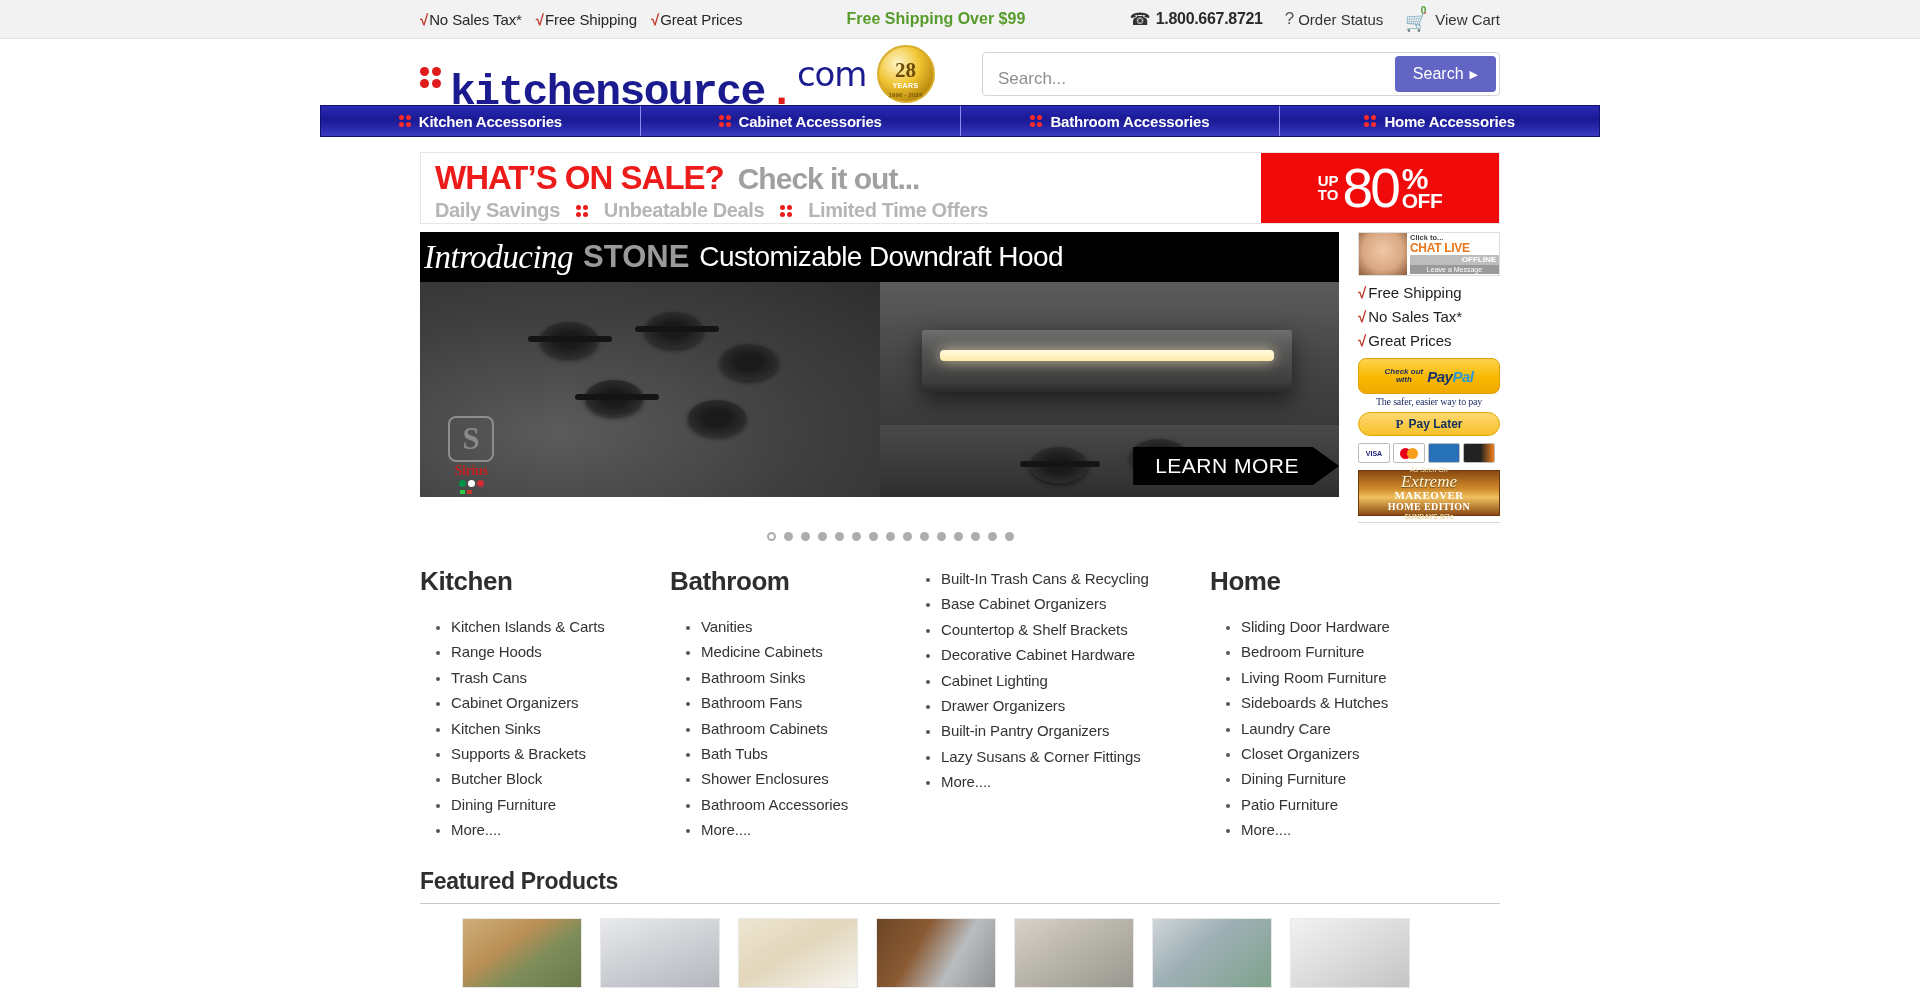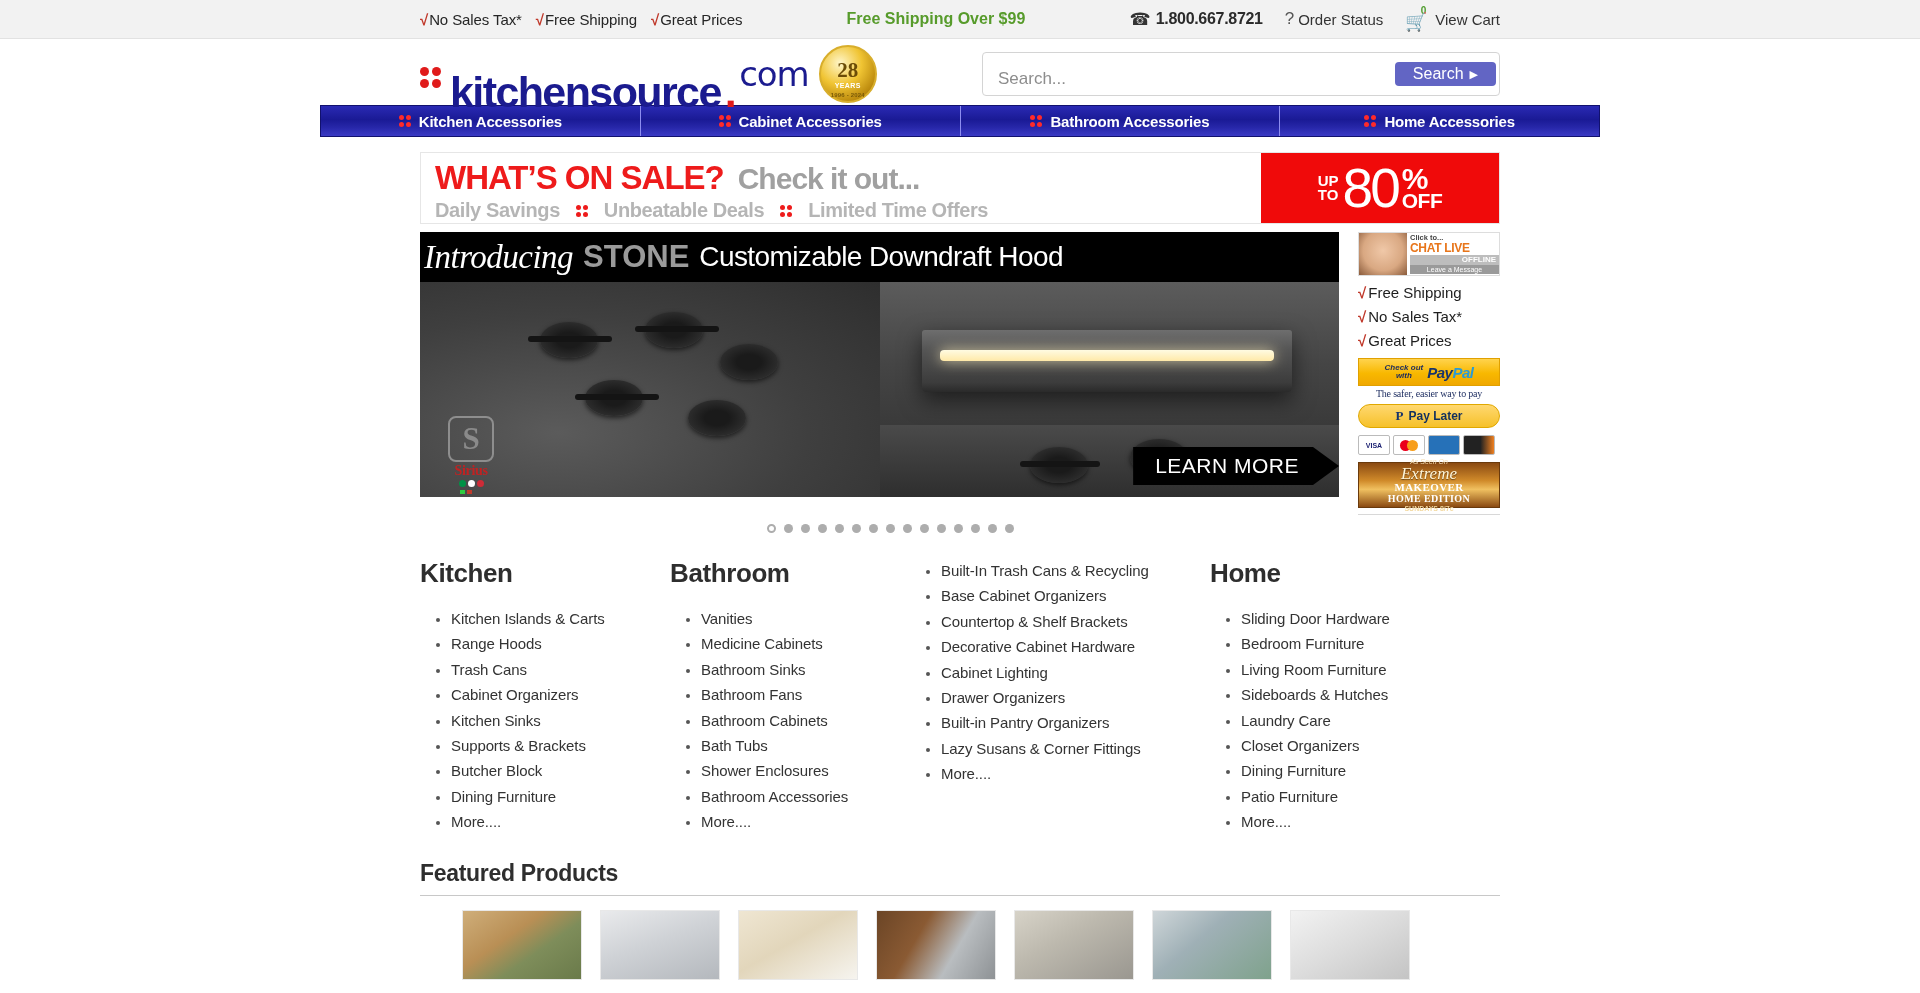--- a/index.html
+++ b/index.html
@@ -55,21 +55,21 @@
   }
   .logo-block { display: flex; align-items: center; gap: 4px; }
   .logo-dots {
     display: grid; grid-template-columns: 9px 9px; grid-template-rows: 9px 9px;
     gap: 3px; margin-right: 5px; margin-top: 6px;
   }
   .logo-dots i { width: 9px; height: 9px; background: #e01b1b; border-radius: 50%; display:block; }
   .logo-word {
     font-size: 43px; font-weight: bold; color: #1b1b8f;
     letter-spacing: -1.6px; line-height: 1;
-    font-family: Liberation Sans, sans-serif;
+    font-family: Liberation Mono, monospace;
     margin-top: 36px;
   }
   .logo-dot-red { color: #e01b1b; }
   .logo-com {
     font-size: 34px; color: #1b1b8f; letter-spacing: -1px;
     font-family: "DejaVu Sans", sans-serif; font-weight: 500;
   }
   .badge-28 {
     width: 58px; height: 58px; margin-left: 6px;
     border-radius: 50%;
@@ -91,21 +91,21 @@
     padding: 3px; position: relative;
   }
   .search-input {
     flex: 1; border: none; outline: none; height: 100%;
     font-size: 17px; color: #666; padding-left: 12px;
     font-family: "Liberation Sans", sans-serif; background: transparent; margin-top: 9px;
   }
   .search-input::placeholder { color: #8d8d8d; }
   .search-btn {
     background: #6265c4; color: #fff; border: none;
-    height: 24px; padding: 0 18px; border-radius: 4px;
+    height: 36px; padding: 0 18px; border-radius: 4px;
     font-size: 16px; cursor: pointer;
     font-family: "Liberation Sans", sans-serif;
     display: flex; align-items: center; gap: 6px;
   }
 
   
   .nav {
     width: 1280px; margin: 8px auto 0;
     height: 32px; display: flex;
     background: linear-gradient(to bottom, #2a2ab4 0%, #1a1a95 45%, #2626a8 70%, #3a3ac4 100%);
@@ -254,21 +254,21 @@
     font-size: 8px; font-weight: bold; color: #fff; background: #bdbdbd;
     text-align: right; padding-right: 3px; line-height: 1.25;
   }
   .chat-leave {
     font-size: 7px; color: #fff; background: #9a9a9a;
     text-align: center; line-height: 1.3;
   }
   .side-perks { margin-top: 8px; display: flex; flex-direction: column; gap: 7px; }
   .side-perk { font-size: 15px; color: #1e1e1e; display: flex; align-items: center; gap: 1px; }
   .paypal-btn {
-    margin-top: 9px; height: 28px; border-radius: 0;
+    margin-top: 9px; height: 36px; border-radius: 8px;
     background: linear-gradient(to bottom, #ffd34d 0%, #f8b800 55%, #f0a800 100%);
     border: 1px solid #e0a000;
     display: flex; align-items: center; justify-content: center; gap: 4px;
     cursor: pointer;
   }
   .pp-checkout { font-size: 8px; font-weight: bold; color: #1a2a5e; font-style: italic; line-height: .95; text-align:center;}
   .pp-word { font-size: 15px; font-weight: bold; font-style: italic; letter-spacing: -0.5px; }
   .pp-pay { color: #18346b; }
   .pp-pal { color: #2a9ad6; }
   .pp-tagline {

